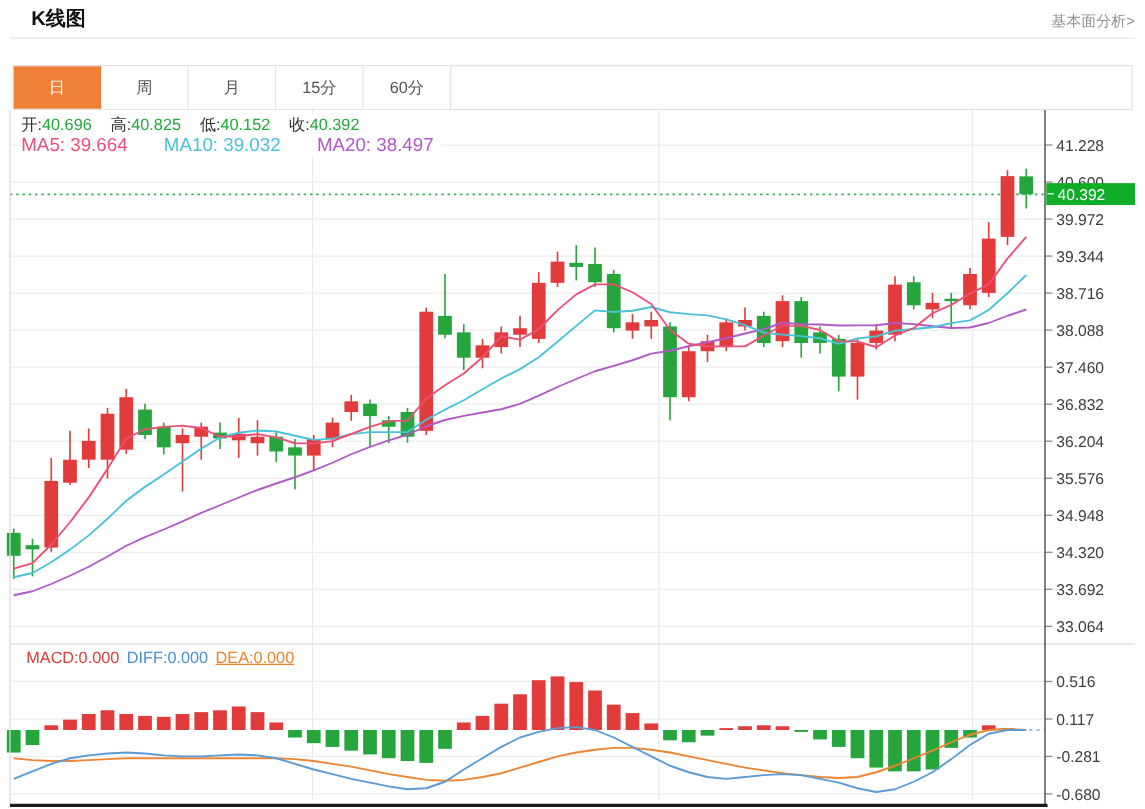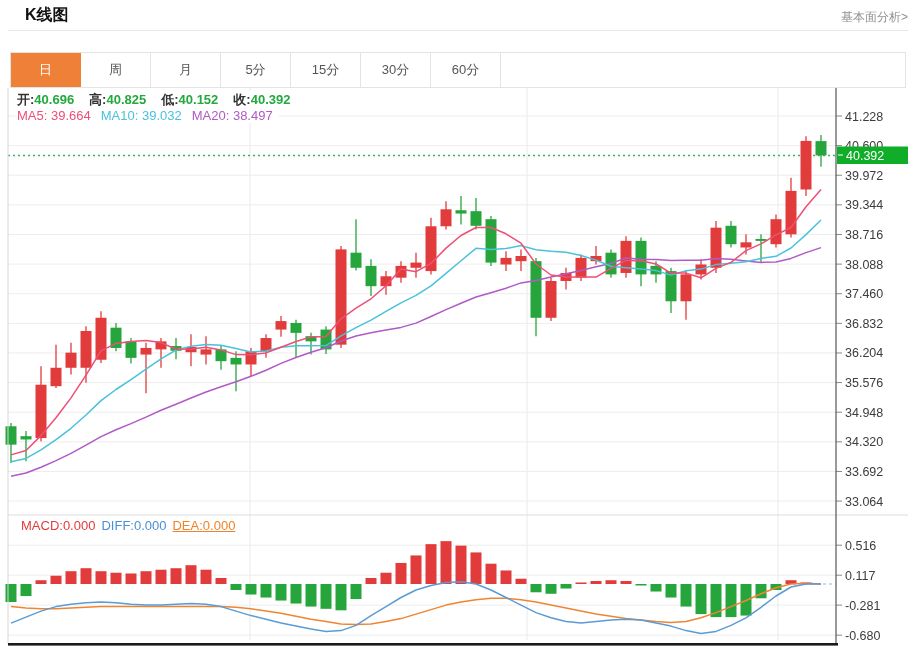--- a/index.html
+++ b/index.html
@@ -8,41 +8,39 @@
   .page-title{position:absolute;left:10px;top:5px;font-size:16px;font-weight:bold;color:#111;margin-left:15px;}
   .fund-link{position:absolute;right:8px;top:9px;font-size:12px;color:#909090;text-decoration:none;cursor:pointer;}
   .divider{position:absolute;left:8px;right:8px;top:30px;height:1px;background:#e8e8e8;}
   .tabbar{position:absolute;left:10px;right:10px;top:52px;height:34px;display:flex;
           border:1px solid #e3e3e3;box-sizing:content-box;background:#fff;}
   .tab{width:69px;flex:0 0 69px;border-right:1px solid #e3e3e3;display:flex;align-items:center;justify-content:center;
        font-size:13px;color:#555;cursor:pointer;background:#fff;}
   .tab.active{background:#ef8038;color:#fff;border-right-color:#ef8038;}
   .tab-filler{flex:1;}
   .legend{position:absolute;display:flex;align-items:center;background:#fff;padding-right:6px;}
-  #ohlc-legend{left:17px;top:91px;gap:15px;font-size:13px;font-weight:bold;}
-  #ma-legend{left:17px;top:108px;gap:10px;font-size:13px;}
+  #ohlc-legend{left:17px;top:91px;gap:15px;font-size:13px;}
+  #ma-legend{left:17px;top:108px;gap:29px;font-size:15px;}
   #macd-legend{left:21px;top:518px;gap:6px;font-size:13px;}
   .lbl{color:#333;}
   .legend .pair{white-space:nowrap;}
   svg text{font-family:"Liberation Sans","DejaVu Sans",sans-serif;}
 </style>
 </head>
 <body>
 
 <div class="page-title">K线图</div>
 <a class="fund-link">基本面分析&gt;</a>
 <div class="divider"></div>
 
 <div class="tabbar" id="tabbar">
     <div class="tab active" style="background: rgb(239, 128, 56);">日</div>
     <div class="tab">周</div>
     <div class="tab">月</div>
-    <div class="tab">5分</div>
     <div class="tab">15分</div>
-    <div class="tab">30分</div>
     <div class="tab">60分</div>
     <div class="tab-filler"></div>
   </div>
 
 <svg id="kchart" width="916" height="647" viewBox="0 0 916 647" style="position:absolute;left:0;top:0;">
     <line x1="250" y1="88" x2="250" y2="640" stroke="#e7eaed" stroke-width="1"></line>
     <line x1="527" y1="88" x2="527" y2="640" stroke="#e7eaed" stroke-width="1"></line>
     <line x1="778" y1="88" x2="778" y2="640" stroke="#e7eaed" stroke-width="1"></line>
     <line x1="8" y1="116" x2="836" y2="116" stroke="#ededed" stroke-width="1"></line>
     <line x1="836" y1="116" x2="842" y2="116" stroke="#888" stroke-width="1"></line>

